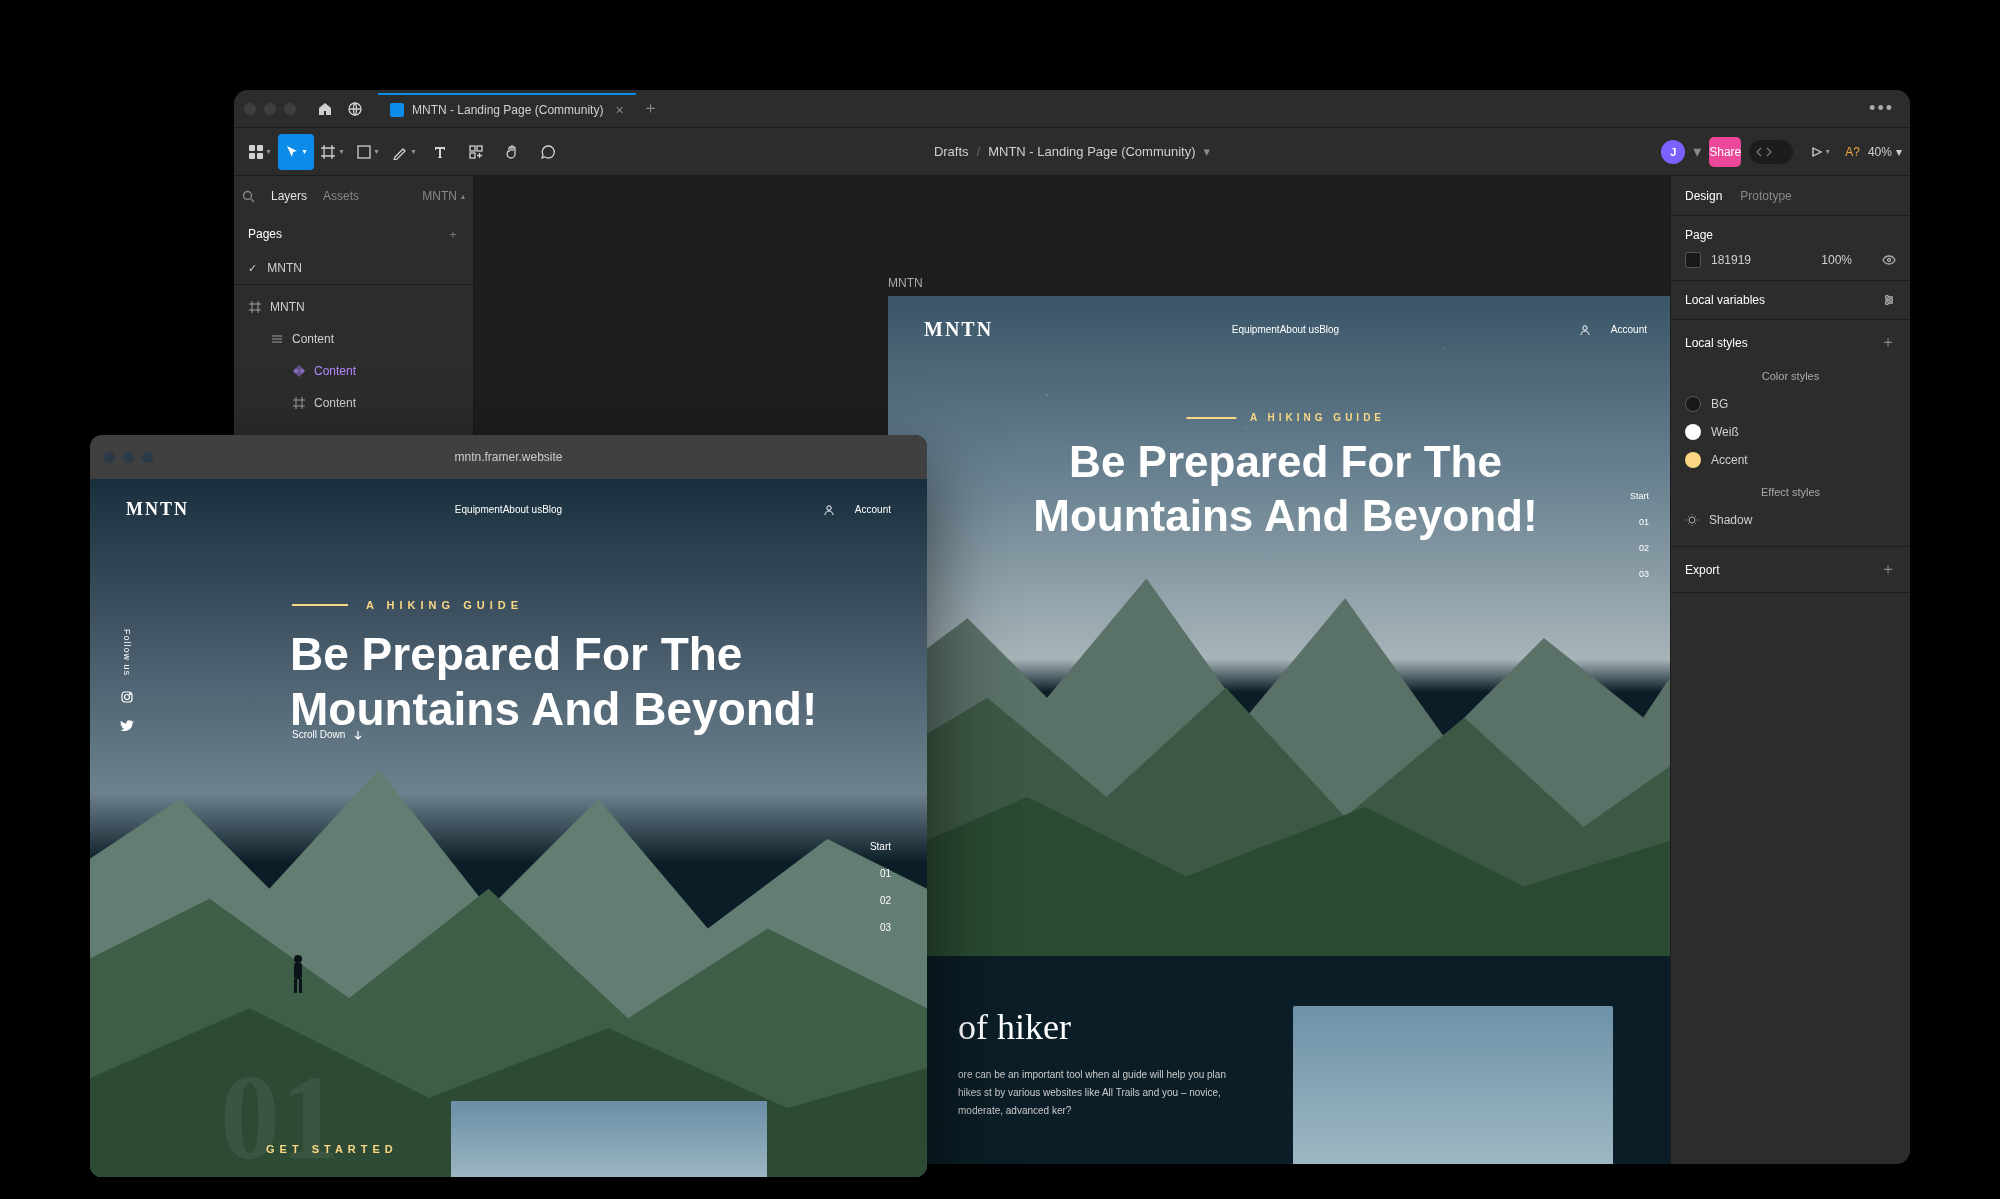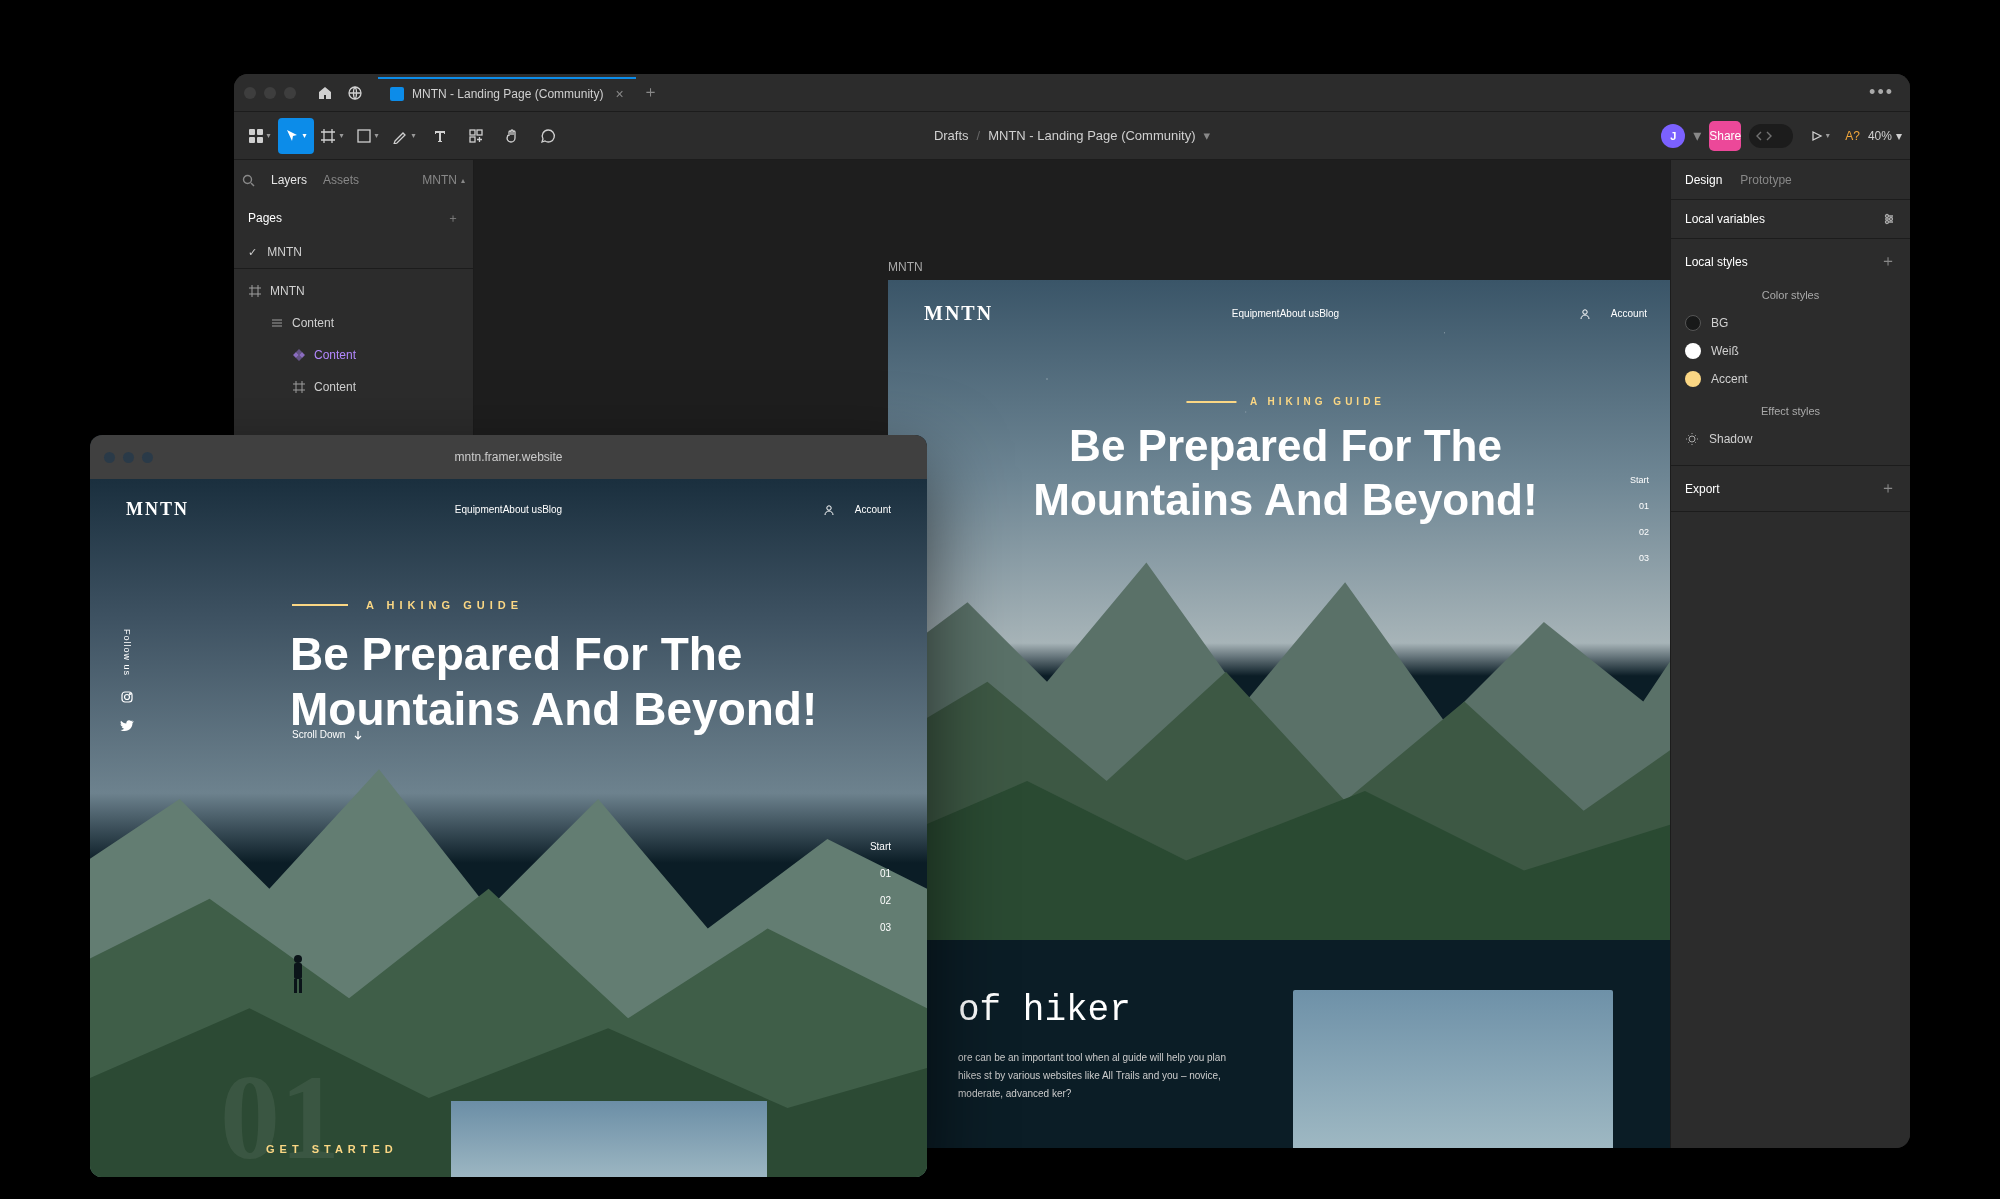--- a/index.html
+++ b/index.html
@@ -1,19 +1,19 @@
 <!DOCTYPE html>
 <html><head>
 <meta charset="utf-8">
 <style>
 * { margin: 0; padding: 0; box-sizing: border-box; font-family: -apple-system, BlinkMacSystemFont, "Segoe UI", sans-serif; }
 body { background: #000; width: 2000px; height: 1199px; overflow: hidden; position: relative; }
 
 
-.figma-window { position: absolute; left: 234px; top: 74px; width: 1676px; height: 1074px; background: #2c2c2c; border-radius: 14px; overflow: hidden; }
+.figma-window { position: absolute; left: 234px; top: 90px; width: 1676px; height: 1074px; background: #2c2c2c; border-radius: 14px; overflow: hidden; }
 .titlebar { height: 38px; display: flex; align-items: center; padding: 0 10px; background: #2c2c2c; border-bottom: 1px solid #1c1c1c; }
 .traffic { display: flex; gap: 8px; margin-right: 14px; }
 .traffic span { width: 12px; height: 12px; border-radius: 50%; background: #3e3e3e; }
 .tb-btn { width: 30px; height: 30px; display: flex; align-items: center; justify-content: center; color: #d0d0d0; cursor: pointer; border-radius: 4px; }
 .tab { height: 32px; display: flex; align-items: center; gap: 8px; padding: 0 12px; margin-left: 8px; border-top: 2px solid transparent; color: #d0d0d0; font-size: 12px; cursor: pointer; }
 .tab.active { border-top-color: #0c8ce9; }
 .tab .file-icon { width: 14px; height: 14px; background: #0c8ce9; border-radius: 2px; }
 .tab .close-x { color: #888; font-size: 14px; margin-left: 4px; }
 .ellipsis { margin-left: auto; color: #aaa; font-size: 18px; letter-spacing: 2px; padding: 0 6px; cursor: pointer; }
 
@@ -59,21 +59,21 @@
 .mntn-nav { position: absolute; top: 22px; left: 0; right: 0; display: flex; align-items: center; padding: 0 36px; }
 .logo { font-family: Georgia, serif; color: #fff; font-weight: 700; letter-spacing: 2px; font-size: 20px; }
 .nav-links { position: absolute; left: 50%; transform: translateX(-50%); display: flex; font-size: 10px; color: #fff; }
 .account { margin-left: auto; display: flex; align-items: center; gap: 20px; color: #fff; font-size: 10px; }
 .tagline { position: absolute; top: 116px; left: 50%; transform: translateX(-50%); color: #fbd784; font-size: 10px; letter-spacing: 4px; font-weight: 600; display: flex; align-items: center; gap: 14px; }
 .tagline::before { content: ''; width: 50px; height: 2px; background: #fbd784; }
 .hero-title { position: absolute; top: 140px; left: 50%; transform: translateX(-50%); color: #fff; font-family: Georgia, serif; font-size: 44px; line-height: 1.2; text-align: center; width: 80%; font-weight: 600; }
 .side-indicator { position: absolute; right: 34px; top: 195px; display: flex; flex-direction: column; align-items: flex-end; gap: 16px; color: #fff; font-size: 9px; }
 .mntn-section { padding: 50px 70px; display: flex; gap: 50px; background: #0b1d26; position: relative; }
 .section-text { flex: 1; color: #fff; }
-.section-title { font-family: Liberation Mono, monospace; font-size: 36px; margin-bottom: 18px; }
+.section-title { font-family: Liberation Serif, serif; font-size: 36px; margin-bottom: 18px; }
 .section-body { font-size: 10px; line-height: 1.8; color: #ccc; max-width: 340px; }
 .section-img { width: 320px; height: 380px; background: linear-gradient(180deg, #6e91a8, #a8c0c8 50%, #4a6856); border-radius: 2px; position: relative; overflow: hidden; }
 
 
 .right-panel { width: 240px; background: #2c2c2c; border-left: 1px solid #1c1c1c; font-size: 12px; color: #d0d0d0; }
 .rp-tabs { height: 40px; display: flex; align-items: center; gap: 18px; padding: 0 14px; border-bottom: 1px solid #1c1c1c; }
 .rp-tabs span { cursor: pointer; color: #888; }
 .rp-tabs span.active { color: #fff; }
 .rp-sec { padding: 12px 14px; border-bottom: 1px solid #1c1c1c; }
 .rp-sec-hdr { display: flex; align-items: center; justify-content: space-between; font-weight: 500; color: #fff; margin-bottom: 10px; }
@@ -337,20 +337,32 @@
         </div>
       </div>
     </div>
 
     <div class="right-panel">
       <div class="rp-tabs">
         <span class="active">Design</span>
         <span>Prototype</span>
       </div>
       <div class="rp-sec">
+        <div class="rp-sec-hdr">Page</div>
+        <div class="bg-row">
+          <span class="swatch" style="background:#181919"></span>
+          <span>181919</span>
+          <span style="margin-left:auto;margin-right:20px">100%</span>
+          <svg width="14" height="14" viewBox="0 0 14 14" fill="none" stroke="#aaa" stroke-width="1.3">
+              <path d="M1 7s2-4 6-4 6 4 6 4-2 4-6 4-6-4-6-4z"></path>
+              <circle cx="7" cy="7" r="1.5"></circle>
+            </svg>
+        </div>
+      </div>
+      <div class="rp-sec">
         <div class="rp-sec-hdr nomb">
           <span>Local variables</span>
           <svg width="14" height="14" viewBox="0 0 14 14" fill="none" stroke="#aaa" stroke-width="1.3">
               <path d="M3 4h8M3 7h8M3 10h8"></path>
               <circle cx="5" cy="4" r="1.5" fill="#2c2c2c"></circle>
               <circle cx="9" cy="7" r="1.5" fill="#2c2c2c"></circle>
               <circle cx="5" cy="10" r="1.5" fill="#2c2c2c"></circle>
             </svg>
         </div>
       </div>

